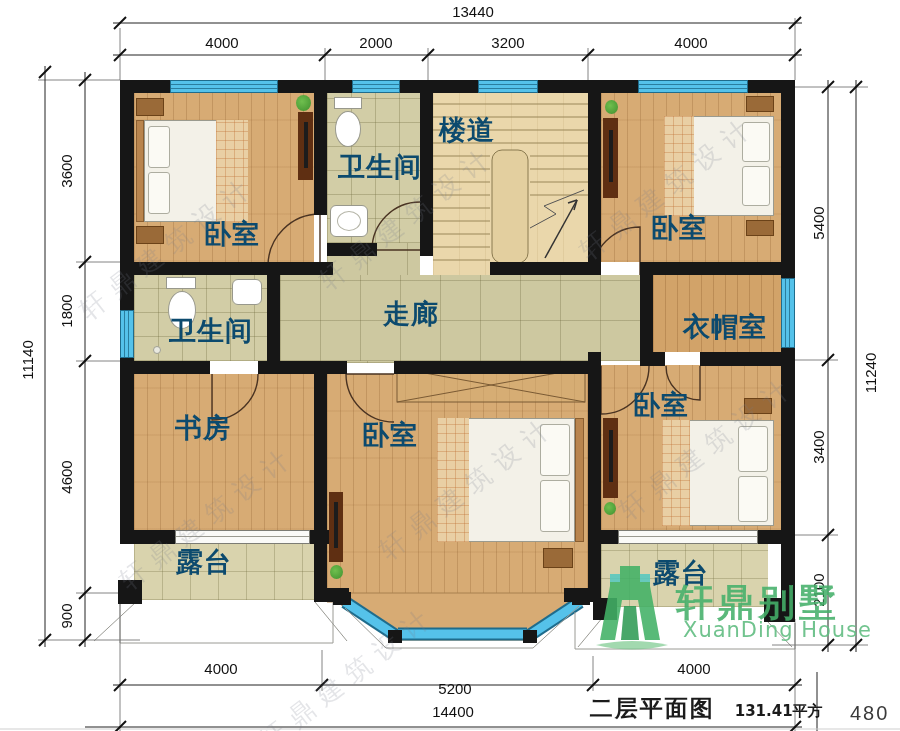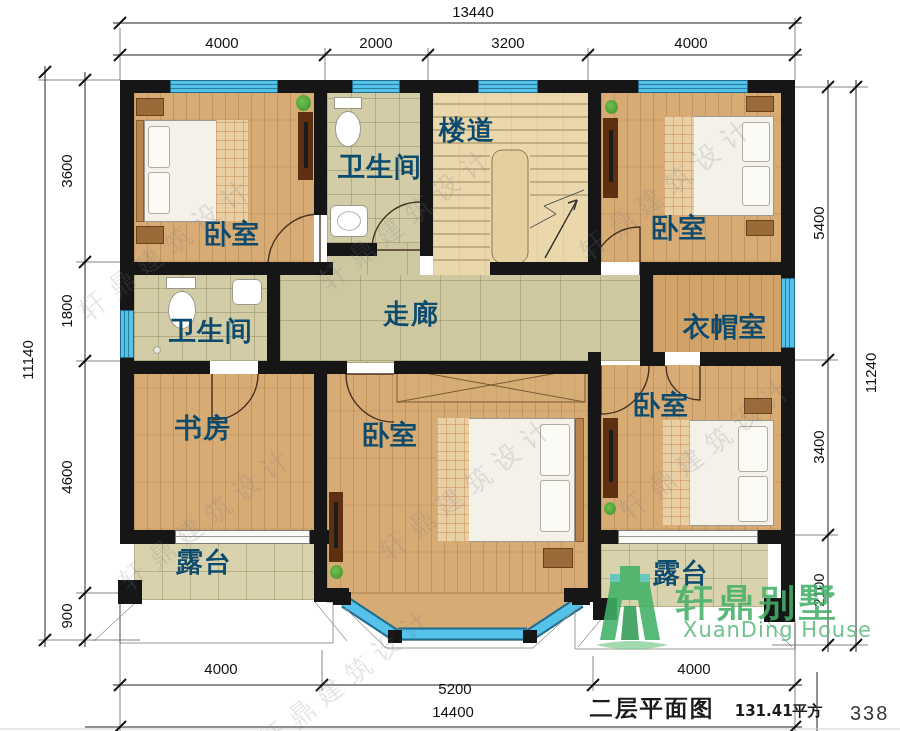--- a/index.html
+++ b/index.html
@@ -346,15 +346,15 @@
     <path d="M27,88 L30,54 L42,54 L45,88 Z" fill="#2f9b55"></path>
     <path d="M2,93 Q38,85 74,93 Q38,102 2,93 Z" fill="#7cc98f" opacity="0.8"></path>
   </svg>
   <div class="abs logo-name" style="left:676px;top:578px;">轩鼎别墅</div>
   <div class="abs logo-sub" style="left:683px;top:618px;">XuanDing House</div>
 
   <div class="abs" style="left:613px;top:693px;display:flex;align-items:baseline;transform:translateX(-10%);gap:12px;">
     <span class="cap-title">二层平面图</span>
     <span class="cap-area">131.41平方</span>
   </div>
-  <div class="abs pageno" style="left:850px;top:702px;">338</div>
+  <div class="abs pageno" style="left:850px;top:702px;">480</div>
 
 </div>
 
 </body></html>

